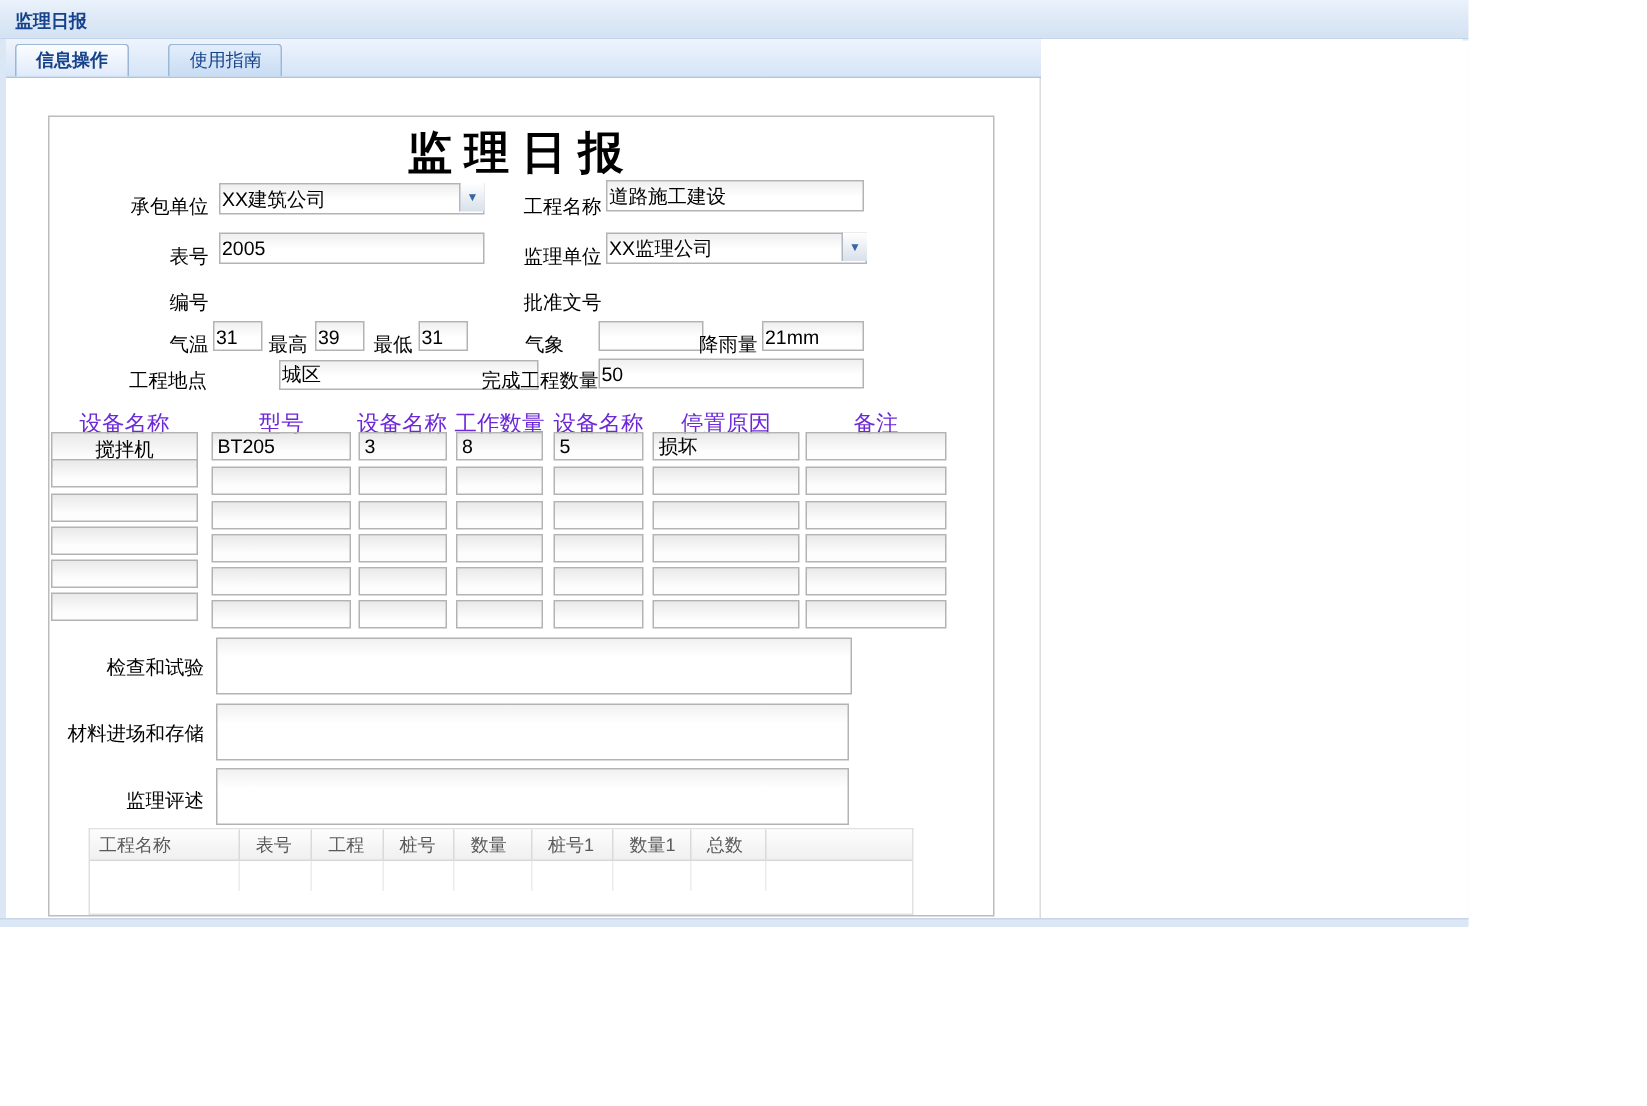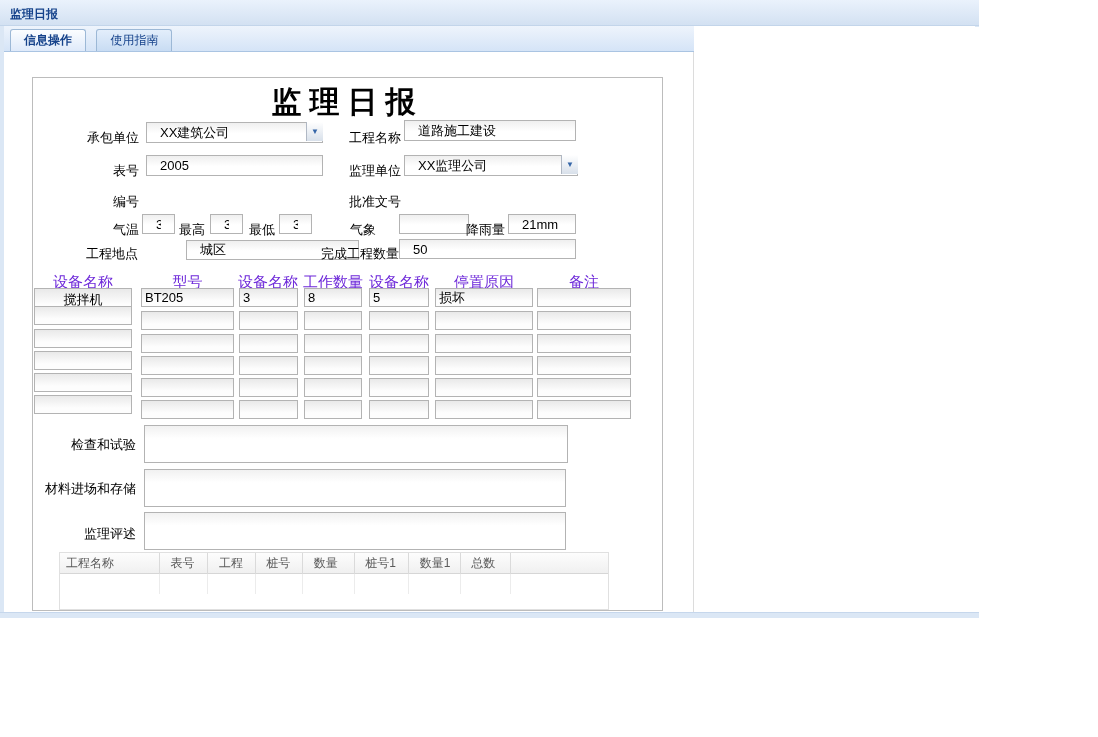--- a/index.html
+++ b/index.html
@@ -30,21 +30,21 @@
     background:#dbe7f5; border-top:1px solid #c6d7ec;
   }
 
   
   .tabstrip {
     position:absolute; left:4px; top:26px; width:690px; height:26px;
     background:linear-gradient(#eef4fc, #d5e4f7);
     border-bottom:1px solid #aac4e2;
   }
   .tab {
-    position:relative; display:inline-block; margin:3px 0 0 6px; height:22px;
+    position:relative; display:inline-block; margin:3px 16px 0 6px; height:22px;
     padding:0 13px; border:1px solid #9cb8d6; border-bottom:none;
     border-radius:3px 3px 0 0; font-size:12px; color:#15428b;
     line-height:21px; cursor:pointer; vertical-align:bottom;
   }
   .tab.active {
     background:linear-gradient(#fbfdff, #dfeafa);
     font-weight:bold;
   }
   .tab.inactive { background:linear-gradient(#e3eefb, #c8dcf3); }
 
@@ -65,21 +65,21 @@
     position:absolute; left:0; top:4px; width:100%;
     text-align:center; font-family:"Liberation Serif", serif;
     font-size:30px; font-weight:bold; color:#000; letter-spacing:8px;
   }
   .lbl { position:absolute; font-size:13px; color:#000; height:16px; }
   .r { text-align:right; }
   .inp {
     position:absolute; height:21px; border:1px solid #b3b3b3;
     background:linear-gradient(#efefef, #ffffff 55%);
     font-family:"Liberation Sans", sans-serif; font-size:13px;
-    color:#000; padding:1px 13px;
+    color:#000; padding:1px 1px;
   }
   .combo-trigger {
     position:absolute; top:0; right:0; width:17px; height:19px;
     border-left:1px solid #b0b8c4;
     background:linear-gradient(#ffffff, #d8e0ea);
     color:#3566a8; font-size:8px; text-align:center; line-height:19px;
     cursor:pointer;
   }
   .combo { position:absolute; height:21px; }
   .combo .inp { left:0; top:0; width:100%; height:21px; padding-right:20px; }

